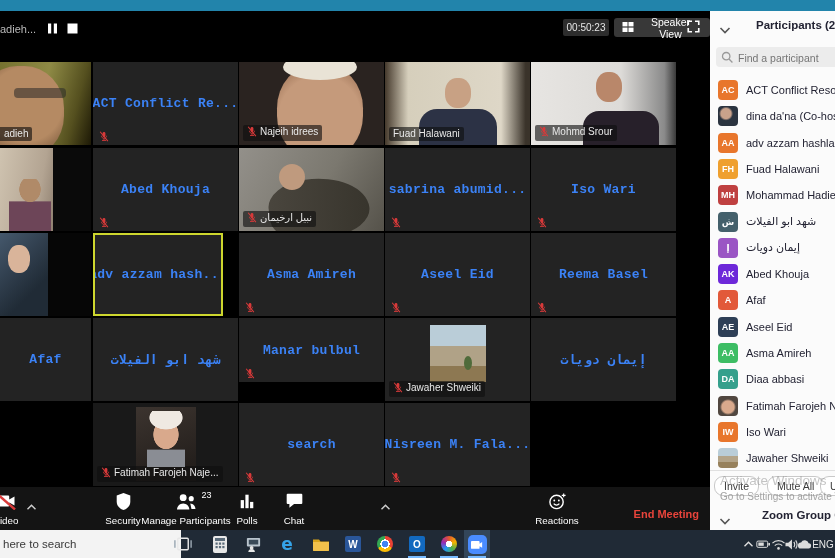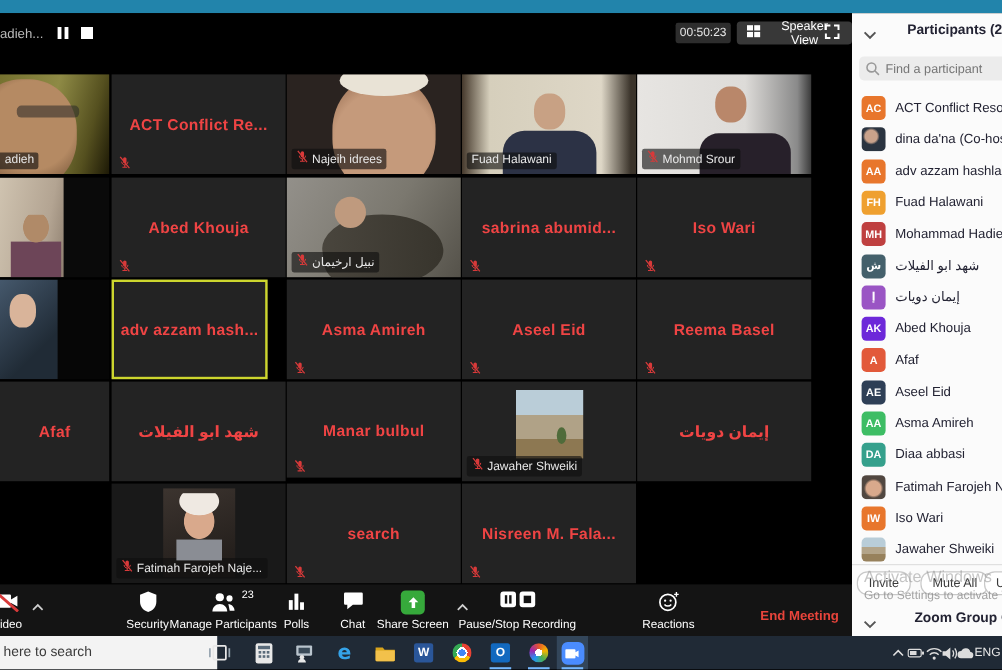--- a/index.html
+++ b/index.html
@@ -16,23 +16,23 @@
   #rec-pause{left:46px;} #rec-stop{left:66px;}
   #timer{position:absolute;left:563px;top:8px;width:46px;height:17px;background:#2d2d2d;border-radius:2px;
          color:#e6e6e6;font-size:10px;text-align:center;line-height:17px;}
   #speaker-view{position:absolute;left:614px;top:7px;height:19px;background:#383838;border:none;border-radius:3px;
          color:#fff;font-size:10.5px;display:flex;align-items:center;gap:5px;padding:0 8px;cursor:pointer;}
   #fullscreen{position:absolute;left:686px;top:8px;width:15px;height:15px;cursor:pointer;}
   
   .tile{position:absolute;background:#232323;overflow:hidden;}
   .tile.active{border:2px solid #cdd62e;box-sizing:border-box;}
   .tile .cname{position:absolute;inset:0;display:flex;align-items:center;justify-content:center;
-        color:#ef4444;font-weight:bold;font-size:13px;letter-spacing:.3px;white-space:nowrap;}
+        color:#3b82f6;font-weight:bold;font-size:13px;letter-spacing:.3px;white-space:nowrap;font-family:Liberation Mono, monospace;}
   .tile .chip{position:absolute;bottom:4px;left:4px;background:rgba(15,15,15,.62);color:#e8e8e8;
-        font-size:10px;padding:1px 4px 2px;border-radius:2px;display:flex;align-items:flex-end;gap:3px;white-space:nowrap;}
+        font-size:10px;padding:1px 4px 2px;border-radius:2px;display:flex;align-items:flex-start;gap:3px;white-space:nowrap;}
   .tile .chip.noedge{left:0;border-radius:0 2px 2px 0;}
   .tile .micb{position:absolute;left:6px;bottom:5px;width:11px;height:12px;}
   .mic-svg{display:inline-block;width:10px;height:11px;}
   
   .tile.artv::before,.tile.artv::after{content:"";position:absolute;}
   .art-hadieh{background:linear-gradient(105deg,#75712f 0%,#8e8a45 45%,#55501f 78%,#1d1906 100%);}
   .art-hadieh::before{left:-22px;top:4px;width:86px;height:92px;border-radius:46%;
         background:radial-gradient(circle at 55% 42%,#b58a63 0 52%,#8a6647 72%,#6d4f35);}
   .art-hadieh::after{left:14px;top:26px;width:52px;height:10px;background:rgba(40,40,40,.55);border-radius:4px;}
   .art-najeih{background:#2a2320;}
@@ -276,21 +276,21 @@
               <line x1="3.6" y1="11.2" x2="8.4" y2="11.2" stroke="#d83a3a" stroke-width="1.1"></line>
               <line x1="1.4" y1="0.8" x2="10.6" y2="12" stroke="#d83a3a" stroke-width="1.3"></line>
             </svg></span>
         </div>
         <div class="tile" style="left: 0px; top: 307px; width: 91px; height: 83px;">
           <div class="cname">Afaf</div>
         </div>
         <div class="tile" style="left: 93px; top: 307px; width: 145px; height: 83px;">
           <div class="cname">شهد ابو الفيلات</div>
         </div>
-        <div class="tile" style="left: 239px; top: 307px; width: 145px; height: 80px;">
+        <div class="tile" style="left: 239px; top: 307px; width: 145px; height: 64px;">
           <div class="cname">Manar bulbul</div>
           <span class="micb"><svg class="mic-svg" viewBox="0 0 12 13">
               <path d="M6 1.1c-.95 0-1.7.75-1.7 1.7v2.8c0 .95.75 1.7 1.7 1.7s1.7-.75 1.7-1.7V2.8C7.7 1.85 6.95 1.1 6 1.1z" fill="#d83a3a"></path>
               <path d="M2.9 5.6c0 1.75 1.35 3.1 3.1 3.1s3.1-1.35 3.1-3.1" stroke="#d83a3a" fill="none" stroke-width="1"></path>
               <line x1="6" y1="8.8" x2="6" y2="11" stroke="#d83a3a" stroke-width="1.1"></line>
               <line x1="3.6" y1="11.2" x2="8.4" y2="11.2" stroke="#d83a3a" stroke-width="1.1"></line>
               <line x1="1.4" y1="0.8" x2="10.6" y2="12" stroke="#d83a3a" stroke-width="1.3"></line>
             </svg></span>
         </div>
         <div class="tile artv art-city" style="left: 385px; top: 307px; width: 145px; height: 83px;">
@@ -382,42 +382,20 @@
           </span>
           <span class="tb-label">Polls</span>
         </button>
         <button class="tb-item" style="left: 272px; width: 44px;">
           <span class="tb-icon">
             <svg width="19" height="17" viewBox="0 0 22 20">
               <path d="M3 2h16a1.2 1.2 0 0 1 1.2 1.2v9.6A1.2 1.2 0 0 1 19 14h-8.5L5 18.4V14H3a1.2 1.2 0 0 1-1.2-1.2V3.2A1.2 1.2 0 0 1 3 2z" fill="#fff"></path>
             </svg>
           </span>
           <span class="tb-label">Chat</span>
-        </button>
-        <button class="tb-item" style="left: 309px; width: 70px;">
-          <span class="tb-icon">
-            <span class="share-box">
-              <svg width="13" height="13" viewBox="0 0 16 16">
-                <path d="M8 2l5 5.2H9.8V13H6.2V7.2H3z" fill="#fff"></path>
-              </svg>
-            </span>
-          </span>
-          <span class="tb-label">Share Screen</span>
-        </button>
-        <button class="tb-item" style="left: 371px; width: 120px;">
-          <span class="tb-icon">
-            <svg width="31" height="16" viewBox="0 0 31 16">
-              <rect x="1" y="1" width="13" height="13" rx="2.5" fill="#fff"></rect>
-              <rect x="4.7" y="4" width="2" height="7" fill="#141414"></rect>
-              <rect x="8.3" y="4" width="2" height="7" fill="#141414"></rect>
-              <rect x="17" y="1" width="13" height="13" rx="2.5" fill="#fff"></rect>
-              <rect x="20.4" y="4.4" width="6.2" height="6.2" fill="#141414"></rect>
-            </svg>
-          </span>
-          <span class="tb-label">Pause/Stop Recording</span>
         </button>
         <button class="tb-item" style="left: 529px; width: 56px;">
           <span class="tb-icon">
             <svg width="19" height="19" viewBox="0 0 20 20">
               <circle cx="9" cy="10.5" r="7" stroke="#fff" fill="none" stroke-width="1.5"></circle>
               <circle cx="6.6" cy="9" r="1" fill="#fff"></circle>
               <circle cx="11.4" cy="9" r="1" fill="#fff"></circle>
               <path d="M6 12.3c1.6 1.9 4.4 1.9 6 0" stroke="#fff" fill="none" stroke-width="1.3"></path>
               <path d="M16.5 1.5v4M14.5 3.5h4" stroke="#fff" stroke-width="1.2"></path>
             </svg>

